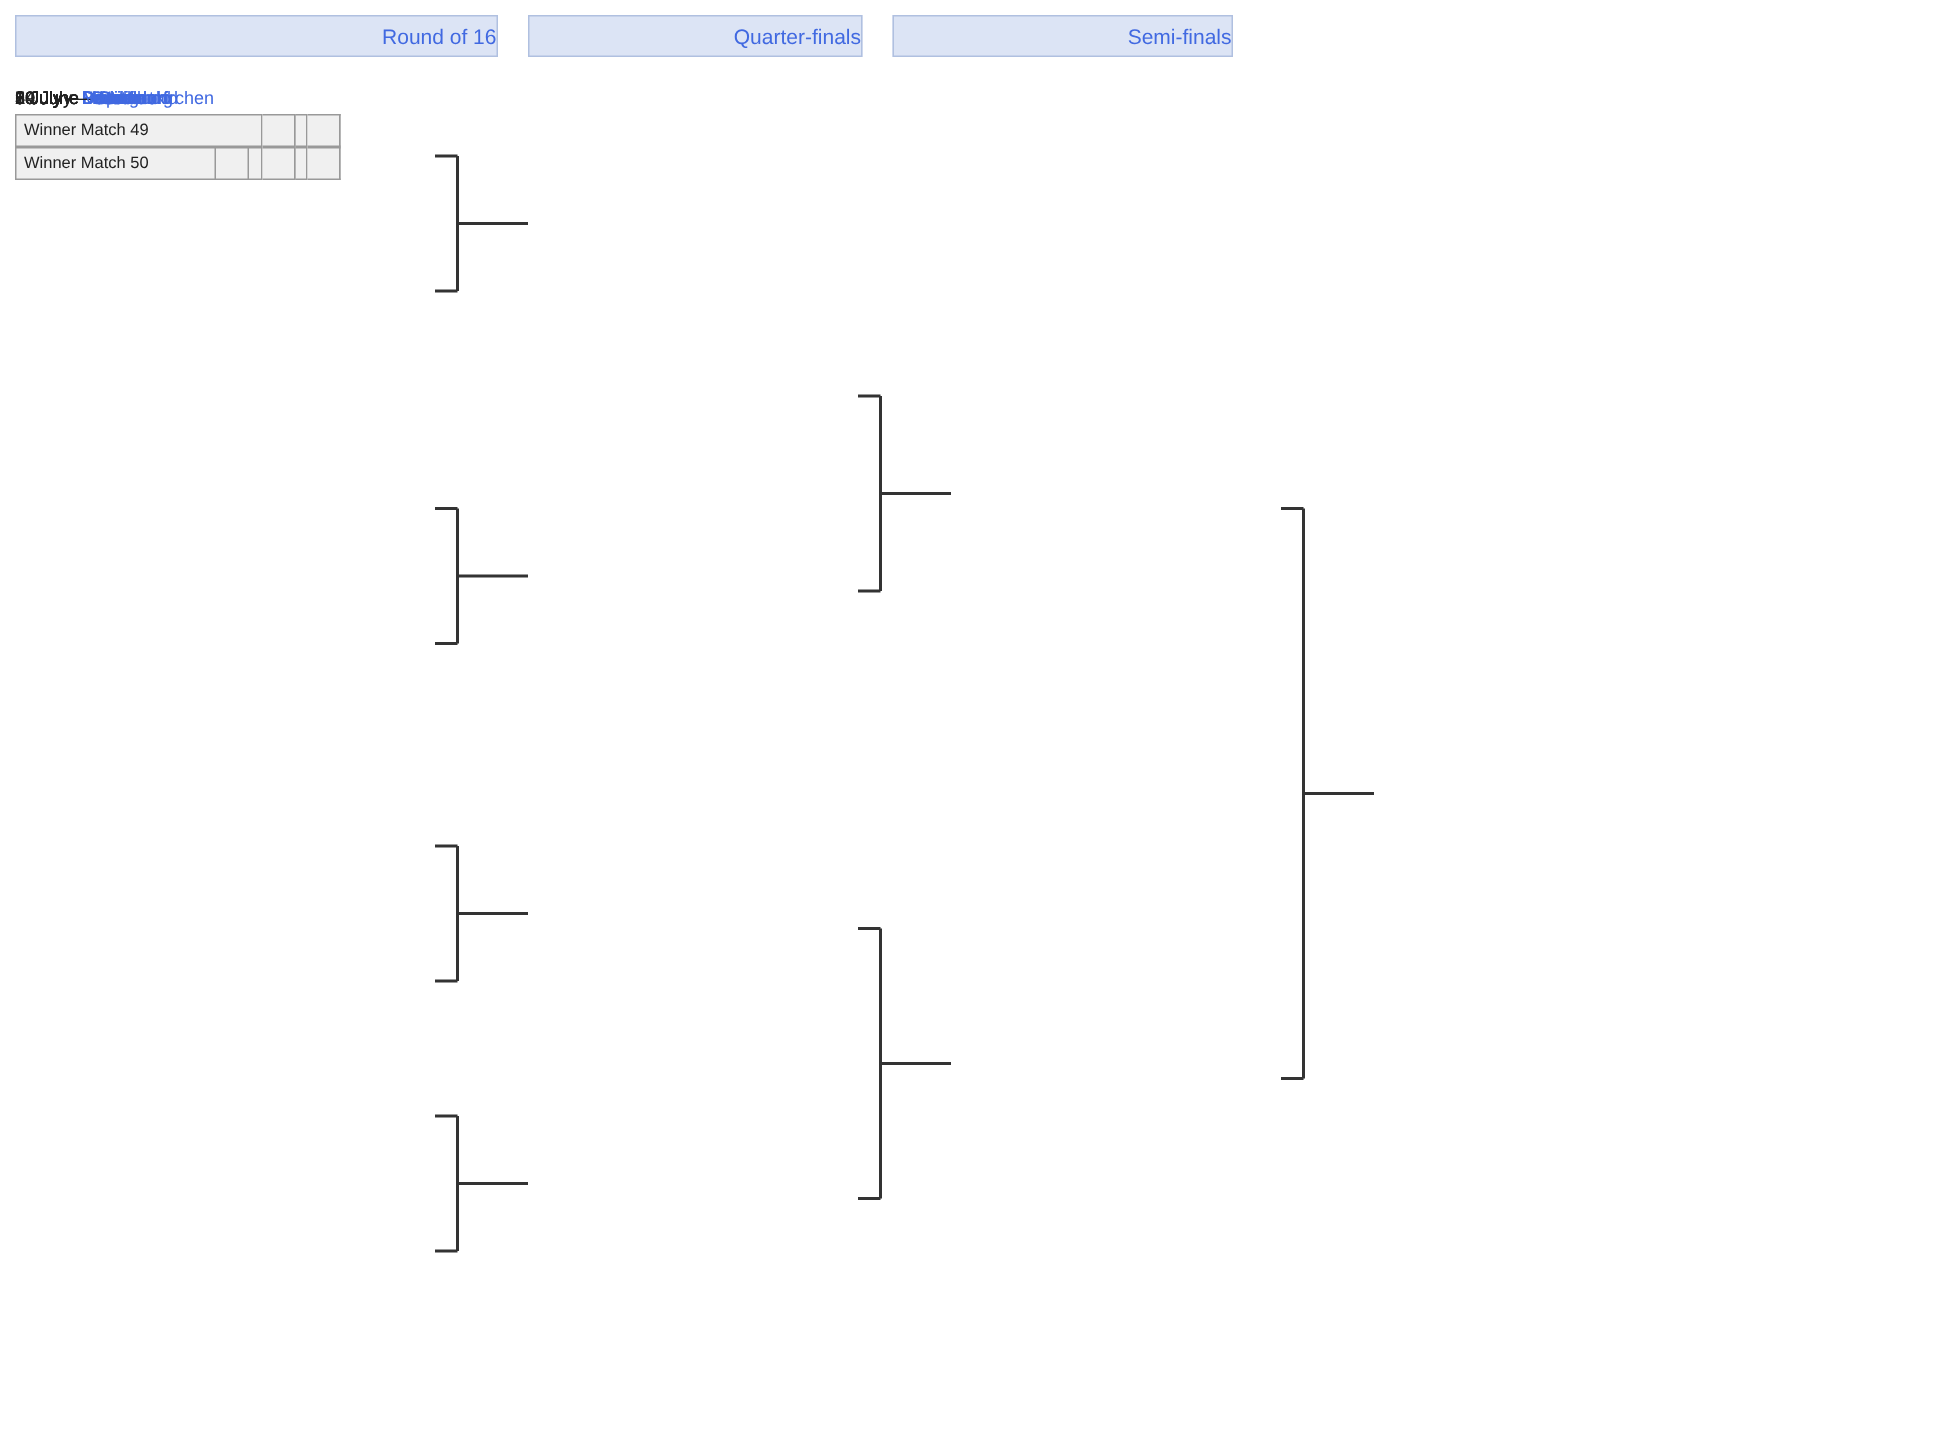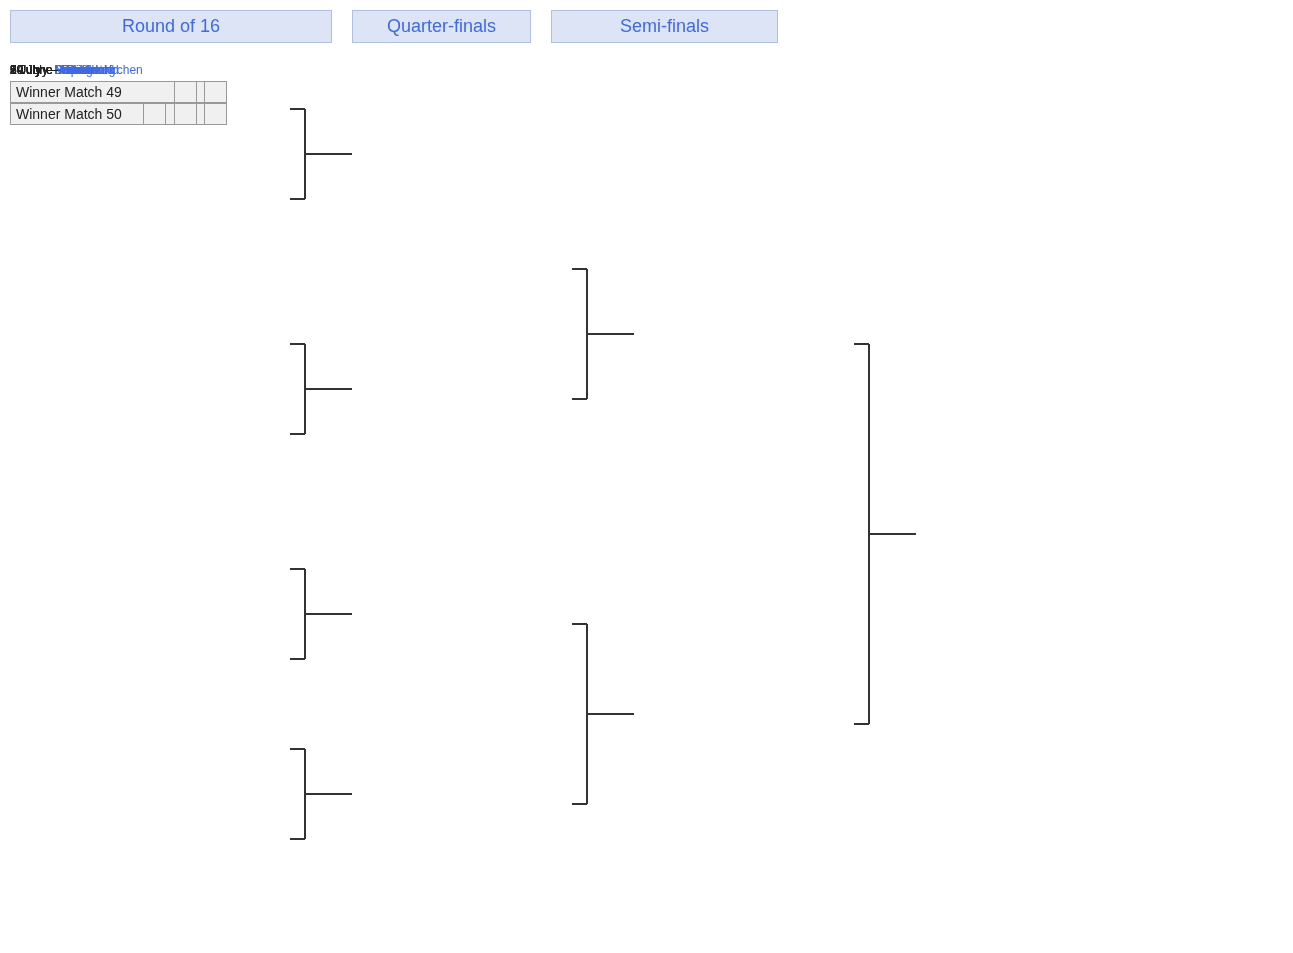--- a/index.html
+++ b/index.html
@@ -22,21 +22,21 @@
       display: flex;
       align-items: center;
       height: 22px;
       margin-bottom: 0;
     }
 
     .team-cell {
       border: 1px solid #999;
       background: #f0f0f0;
       padding: 2px 5px;
-      font-size: 14px;
+      font-size: 11px;
       height: 22px;
       display: flex;
       align-items: center;
       white-space: nowrap;
     }
     .score-cell {
       border: 1px solid #999;
       border-left: none;
       background: #f0f0f0;
       width: 22px;
@@ -55,34 +55,34 @@
     }
 
     .header-row {
       display: flex;
       margin-bottom: 20px;
     }
     .hdr {
       border: 1px solid #b0c0e0;
       background: #dce4f5;
       color: #4169e1;
-      text-align: center;
+      text-align: right;
       padding: 5px 0;
-      font-size: 18px;
+      font-size: 14px;
     }
   </style>
 </head>
 <body>
 
 <div class="bracket-container">
 
   <div class="header-row">
     <div class="hdr" style="width:322px;">Round of 16</div>
     <div style="width:20px;"></div>
-    <div class="hdr" style="width:179px;">Quarter-finals</div>
+    <div class="hdr" style="width:223px;">Quarter-finals</div>
     <div style="width:20px;"></div>
     <div class="hdr" style="width:227px;">Semi-finals</div>
     <div style="width:20px;"></div>
   </div>
 
   <div class="bracket-area">
 
     <svg class="connector-svg" width="1270" height="920">
 
       <line x1="280" y1="46" x2="295" y2="46" stroke="#333" stroke-width="2"></line>

